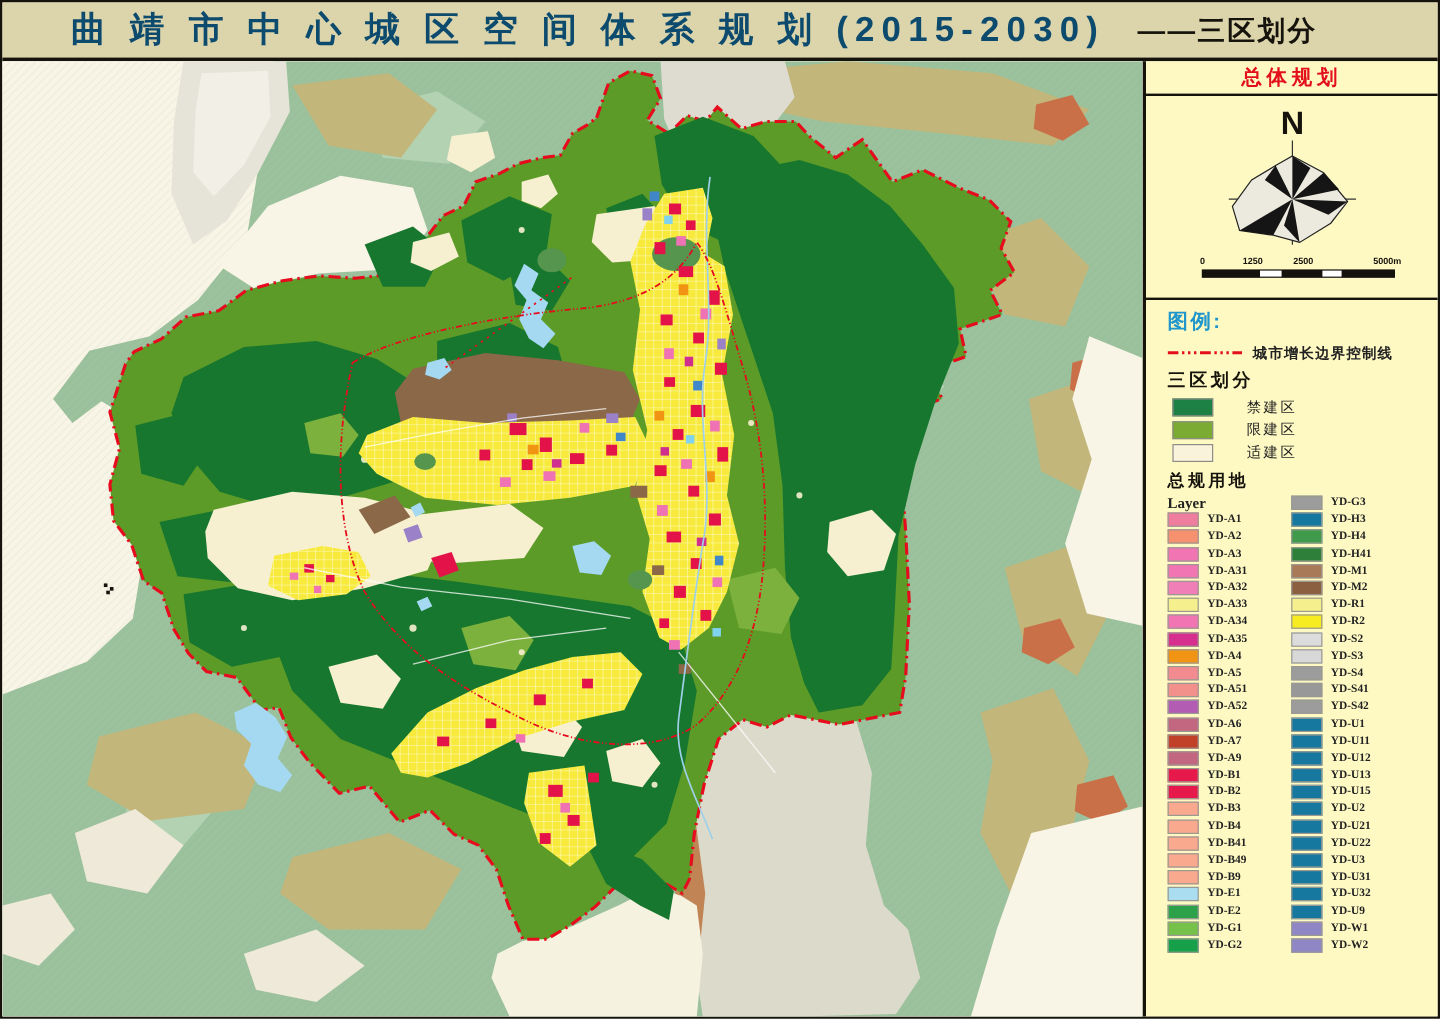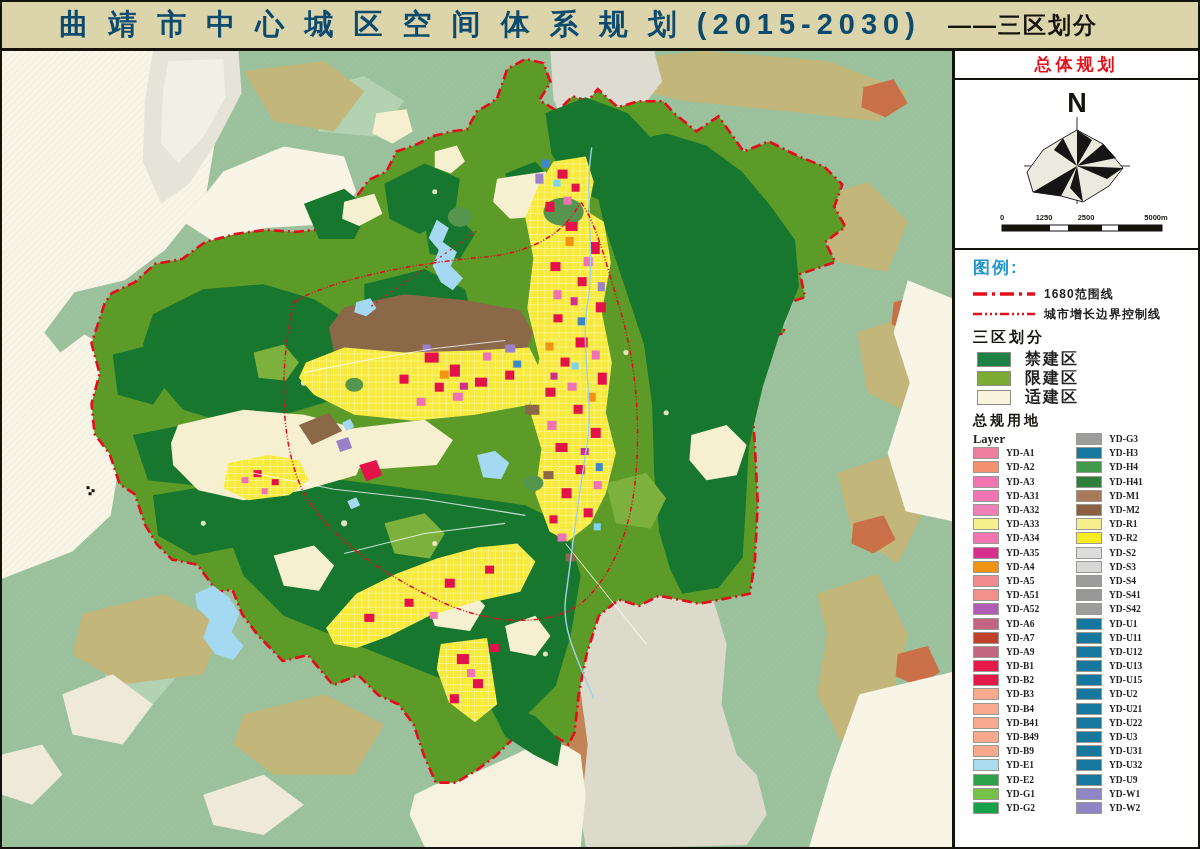--- a/index.html
+++ b/index.html
@@ -7,32 +7,32 @@
   .poster{width:1196px;height:845px;border:2px solid #15130c;background:#c7c6bd;display:flex;flex-direction:column;}
   
   .titlebar{height:46px;background:#dcd5ab;border-bottom:3px solid #15130c;display:flex;align-items:center;}
   .title{flex:1;text-align:center;font-size:29px;font-weight:bold;color:#0c4a6e;letter-spacing:6px;white-space:nowrap;padding-left:30px;}
   .subtitle{width:250px;text-align:left;font-size:23px;font-weight:bold;color:#15130c;letter-spacing:2px;}
   
   .content{flex:1;display:flex;min-height:0;}
   .map{flex:1;position:relative;background:#f8f4e6;min-width:0;}
   .map svg{position:absolute;inset:0;width:100%;height:100%;display:block;}
   
-  .sidebar{width:243px;border-left:3px solid #15130c;background:#ffffff;display:flex;flex-direction:column;}
+  .sidebar{width:243px;border-left:3px solid #15130c;background:#fef9c3;display:flex;flex-direction:column;}
   .sb-header{height:27px;line-height:27px;text-align:center;color:#e3101c;font-weight:bold;font-size:17px;letter-spacing:4px;border-bottom:2px solid #15130c;}
   .sb-nav{height:168px;border-bottom:2px solid #15130c;display:flex;align-items:center;justify-content:center;}
   .sb-legend{flex:1;padding:6px 0 0 18px;overflow:hidden;}
   .legend-title{color:#1f96cc;font-weight:bold;font-size:17px;letter-spacing:2px;margin-bottom:5px;}
   .legend-line{display:flex;align-items:center;height:20px;}
   .legend-line svg{width:62px;height:8px;margin-right:9px;}
   .legend-line .lbl{font-size:12px;font-weight:bold;color:#222;letter-spacing:1px;}
   .zones-title{font-weight:bold;font-size:15px;color:#15130c;letter-spacing:3px;margin:4px 0 3px;}
   .zone-row{display:flex;align-items:center;height:19px;}
   .zone-sw{width:32px;height:13px;border:1px solid #8d8d85;margin-left:4px;}
-  .zone-lbl{font-size:16px;color:#222;margin-left:14px;letter-spacing:2px;font-weight:bold;}
+  .zone-lbl{font-size:12px;color:#222;margin-left:28px;letter-spacing:2px;}
   .landuse-title{font-weight:bold;font-size:14px;color:#15130c;letter-spacing:3px;margin-top:5px;}
   .layer-grid{margin-top:2px;}
   .layer-row{display:flex;align-items:center;height:14.2px;}
   .layer-cell{width:103px;display:flex;align-items:center;}
   .layer-sw{width:24px;height:10px;border:1px solid #9a9a92;margin-right:7px;flex:0 0 auto;}
   .layer-lbl{font-family:"Liberation Serif",serif;font-weight:bold;font-size:9.5px;color:#222;white-space:nowrap;}
   .layer-colhead{font-family:"Liberation Serif",serif;font-weight:bold;font-size:12.5px;color:#222;width:103px;}
   .sb-company{height:28px;border-top:3px solid #15130c;display:flex;align-items:center;padding:0 4px;}
   .co-text{flex:1;text-align:center;}
   .co-name{font-size:13.5px;font-weight:bold;color:#15130c;letter-spacing:1px;line-height:15px;white-space:nowrap;}
@@ -327,26 +327,20 @@
               <rect x="146" y="141" width="44" height="6"></rect>
           </g>
         </svg>
       </div>
 
       <div class="sb-legend">
         <div class="legend-title">图例:</div>
 
         <div class="legend-line">
           <svg viewBox="0 0 62 8">
-            <line x1="0" y1="4" x2="62" y2="4" stroke="#e3101c" stroke-width="3.5" stroke-dasharray="14 5 3 5"></line>
-          </svg>
-          <span class="lbl">1680范围线</span>
-        </div>
-        <div class="legend-line">
-          <svg viewBox="0 0 62 8">
             <line x1="0" y1="4" x2="62" y2="4" stroke="#e3101c" stroke-width="2.4" stroke-dasharray="9 3 2 3 2 3 2 3"></line>
           </svg>
           <span class="lbl">城市增长边界控制线</span>
         </div>
 
         <div class="zones-title">三区划分</div>
         <div id="zones-list">
             <div class="zone-row">
               <span class="zone-sw" style="background: rgb(29, 128, 68);"></span>
               <span class="zone-lbl">禁建区</span>

